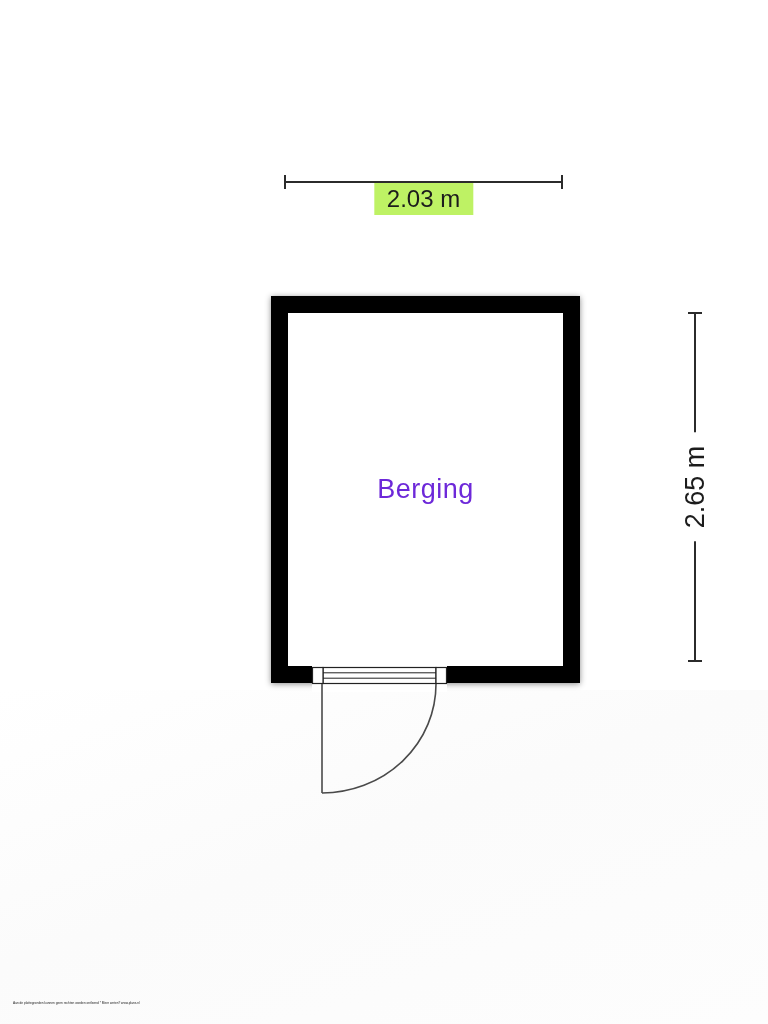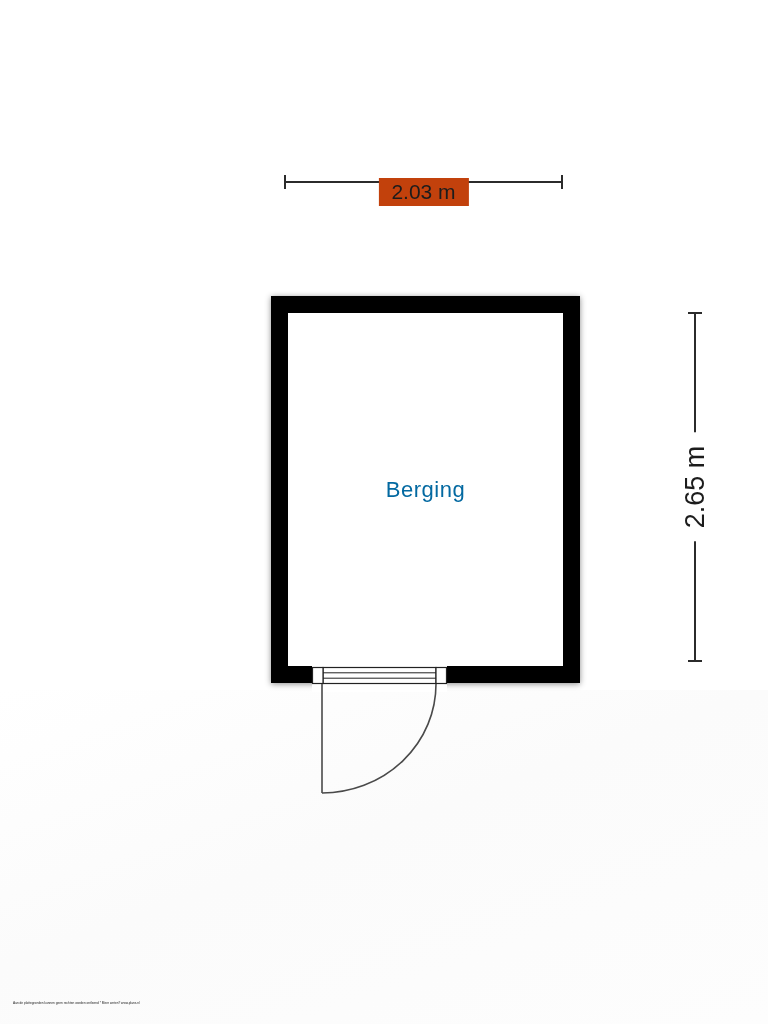--- a/index.html
+++ b/index.html
@@ -39,25 +39,25 @@
   .dim-h .tick {
     position: absolute;
     top: 0;
     width: 2px; height: 14px;
     background: #2b2b2b;
   }
   .dim-h .tick.left  { left: 0; }
   .dim-h .tick.right { right: 0; }
   .dim-h .label {
     position: absolute;
-    left: 50%; top: 17px;
+    left: 50%; top: 24px;
     transform: translate(-50%, -50%);
-    background: #c2410c;
+    background: #bef264;
     padding: 2px 13px;
-    font-size: 21px;
+    font-size: 24px;
     color: #1c1c1c;
     white-space: nowrap;
   }
 
   
   .dim-v {
     position: absolute;
     left: 688px; top: 312px;
     width: 14px; height: 350px;
   }
@@ -93,22 +93,22 @@
     width: 309px; height: 387px;
     box-sizing: border-box;
     border: 17px solid #000000;
     background: #ffffff;
     box-shadow: 0 1px 6px rgba(0,0,0,0.45);
     display: flex;
     align-items: center;
     justify-content: center;
   }
   .room-label {
-    font-size: 22px;
-    color: #0369a1;
+    font-size: 27px;
+    color: #6d28d9;
     letter-spacing: 0.5px;
   }
 
   
   .door-svg {
     position: absolute;
     left: 0; top: 0;
     width: 768px; height: 1024px;
     pointer-events: none;
   }

